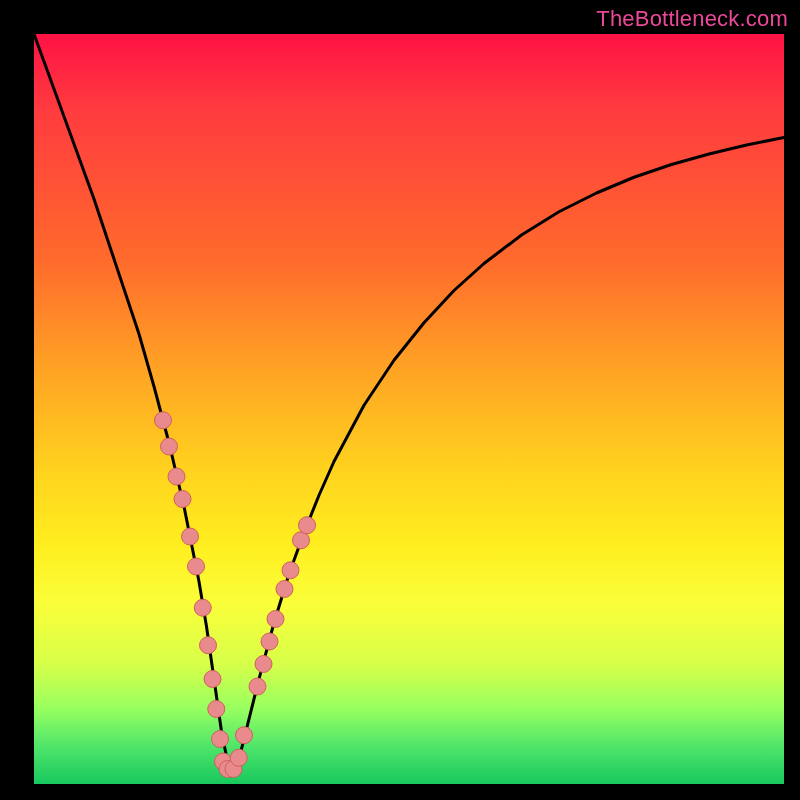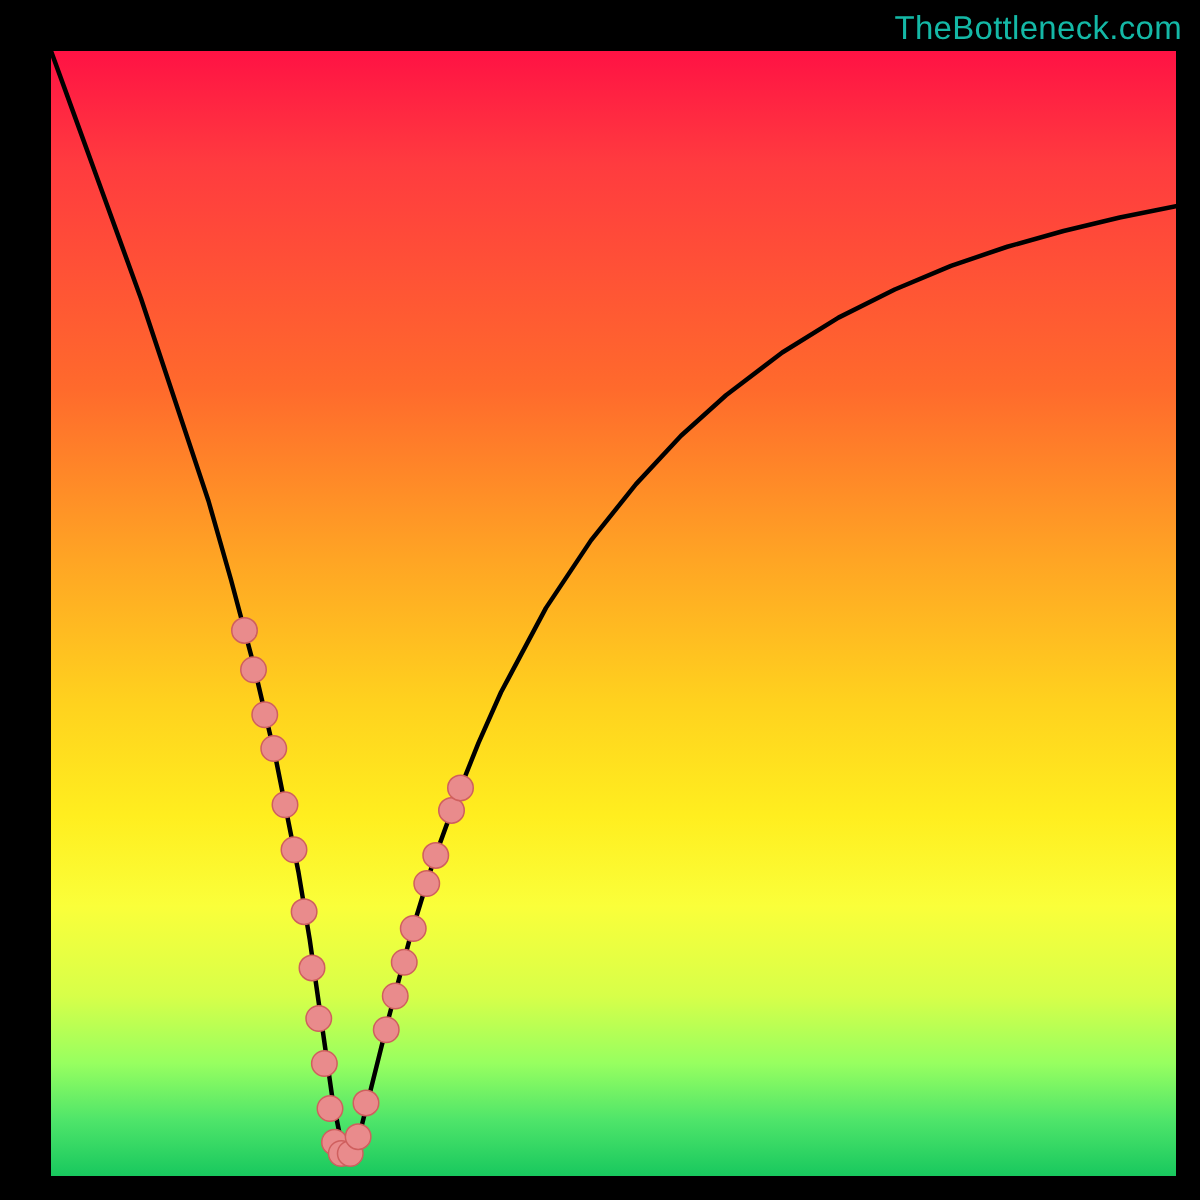--- a/index.html
+++ b/index.html
@@ -43,21 +43,21 @@
     position: absolute;
     left: 0;
     top: 0;
     width: 750px;
     height: 750px;
   }
   .watermark {
     position: absolute;
     top: 6px;
     right: 12px;
-    color: #14b8a6;
+    color: #ec4899;
     font-size: 22px;
     font-weight: 500;
     letter-spacing: 0.2px;
     user-select: none;
   }
 </style>
 </head>
 <body>
 
 <div class="frame">

